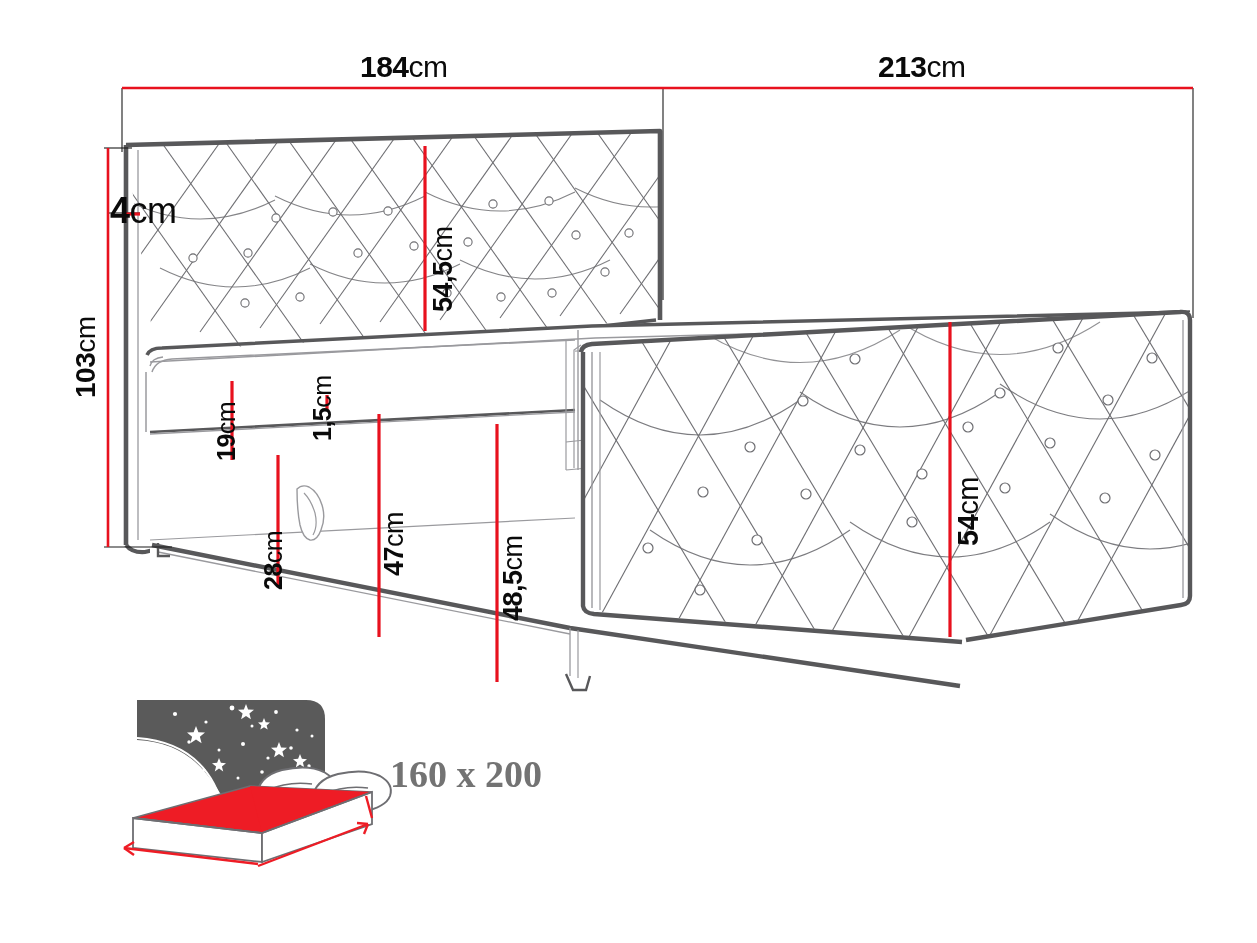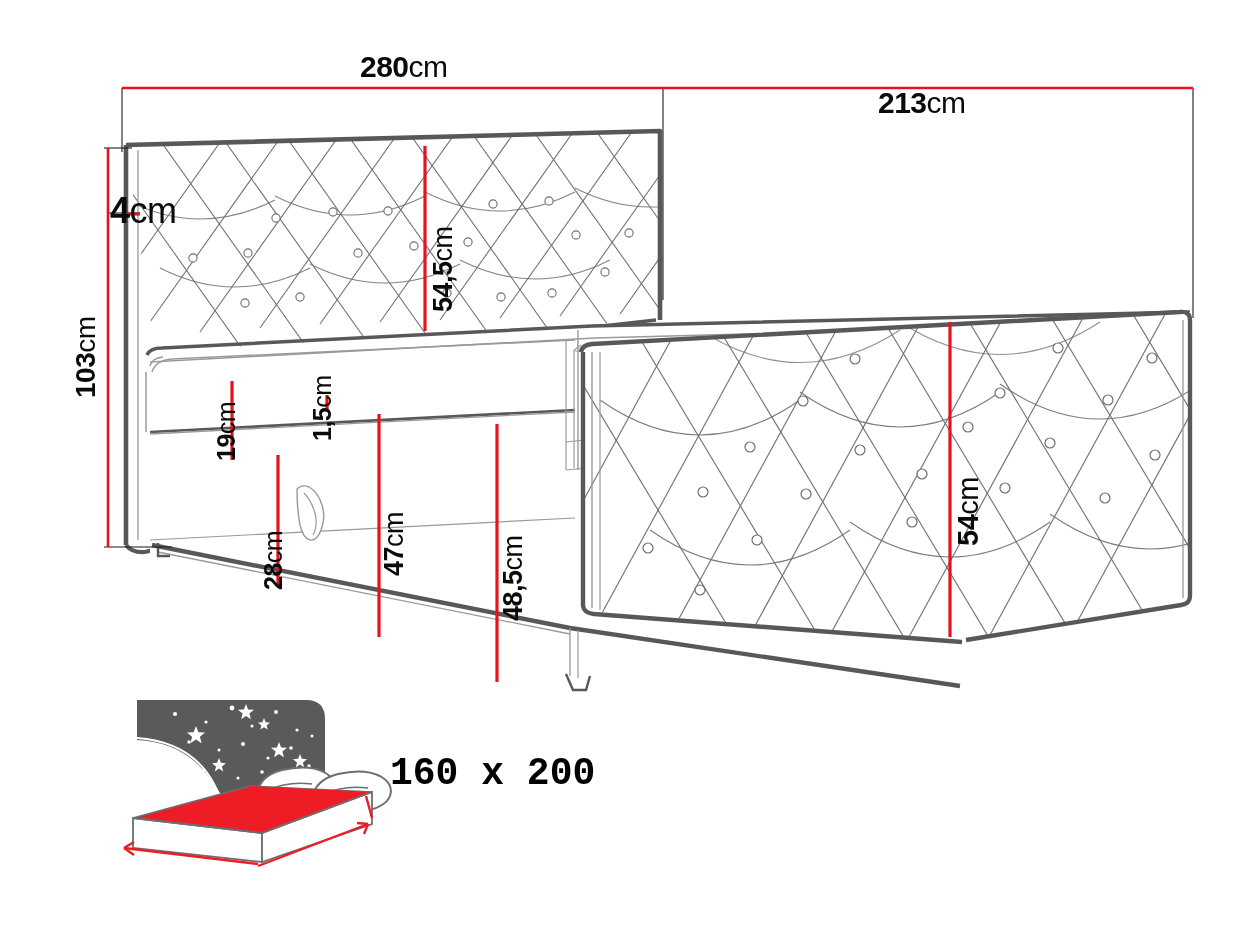--- a/index.html
+++ b/index.html
@@ -38,23 +38,23 @@
   }
   .dim-label .unit {
     font-weight: 400;
   }
   .rot-ccw {
     transform: rotate(-90deg);
     transform-origin: 0 0;
   }
   .size-text {
     position: absolute;
-    font-family: Liberation Mono, monospace;
+    font-family: Liberation Serif, serif;
     font-weight: 700;
-    color: #000000;
+    color: #737373;
     white-space: nowrap;
     letter-spacing: 0px;
   }
 </style>
 </head>
 <body>
 
 <div id="canvas-wrap">
 
   <svg class="drawing" viewBox="0 0 1257 943" xmlns="http://www.w3.org/2000/svg">
@@ -338,24 +338,24 @@
         <path d="M124,848 L134,855"></path>
         <path d="M258,866 L368,824"></path>
         <path d="M368,824 L357,823"></path>
         <path d="M368,824 L364,834"></path>
         <path d="M366,796 L372,818"></path>
       </g>
     </g>
   </svg>
 
   <div class="dim-label" style="left:360px; top:52px; font-size:30px;">
-    <span class="num">280</span><span class="unit">cm</span>
-  </div>
-
-  <div class="dim-label" style="left:878px; top:52px; font-size:30px;margin-top:36px;">
+    <span class="num">184</span><span class="unit">cm</span>
+  </div>
+
+  <div class="dim-label" style="left:878px; top:52px; font-size:30px;">
     <span class="num">213</span><span class="unit">cm</span>
   </div>
 
   <div class="dim-label" style="left:110px; top:193px; font-size:36px;">
     <span class="num">4</span><span class="unit">cm</span>
   </div>
 
   <div class="dim-label rot-ccw" style="left:72px; top:398px; font-size:28px;">
     <span class="num">103</span><span class="unit">cm</span>
   </div>

